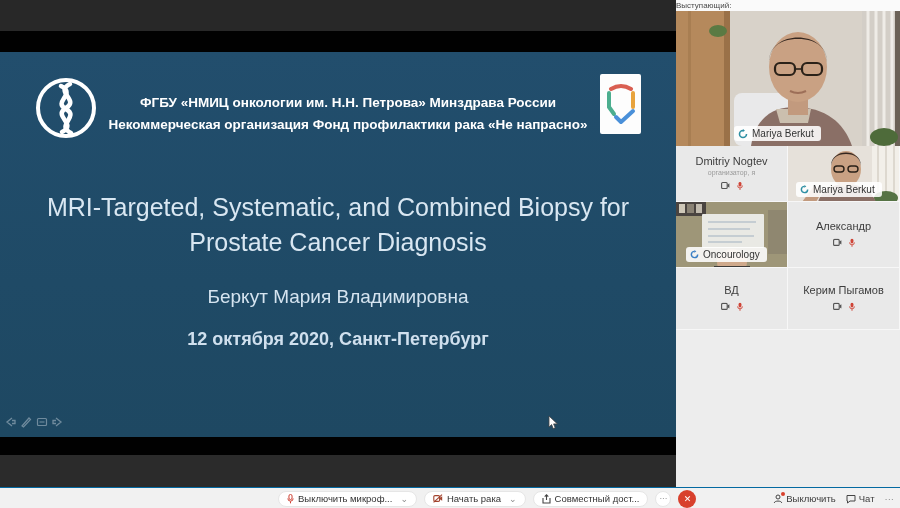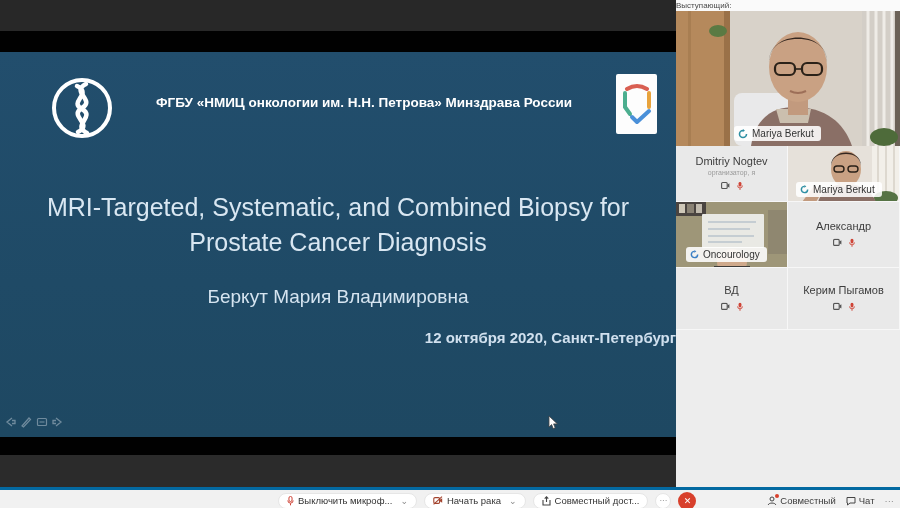--- a/index.html
+++ b/index.html
@@ -8,32 +8,32 @@
 
   
   .main-area { position:absolute; left:0; top:0; width:676px; height:487px; background:#2a2a2a; }
   .bar-top    { position:absolute; left:0; top:0;   width:676px; height:31px; background:#282828; }
   .strip-black-top    { position:absolute; left:0; top:31px;  width:676px; height:21px; background:#010101; }
   .strip-black-bottom { position:absolute; left:0; top:437px; width:676px; height:18px; background:#010101; }
   .strip-grey-bottom  { position:absolute; left:0; top:455px; width:676px; height:32px; background:#2b2b2b; }
 
   .slide { position:absolute; left:0; top:52px; width:676px; height:385px;
            background:linear-gradient(180deg,#224e6d 0%,#1f4a66 60%,#1e4862 100%); }
-  .slide-header { position:absolute; left:16px; top:12px; width:652px; height:120px; }
+  .slide-header { position:absolute; left:0; top:12px; width:652px; height:120px; }
   .logo-circle { position:absolute; left:34px; top:12px; }
   .header-text { position:absolute; left:102px; top:28px; width:492px; text-align:center;
                  color:#ffffff; font-weight:bold; font-size:13.5px; line-height:22px; }
   .shield-box { position:absolute; left:600px; top:10px; width:41px; height:60px;
                 background:#fdfdfd; border-radius:2px; display:flex; align-items:center; justify-content:center; }
   .slide-title { position:absolute; left:38px; top:138px; width:600px; text-align:center;
                  color:#d9e7f2; font-size:25px; line-height:35px; }
   .slide-author { position:absolute; left:0; top:234px; width:676px; text-align:center;
                   color:#d5e4f0; font-size:19px; }
-  .slide-date { position:absolute; left:0; top:277px; width:676px; text-align:right;
-                color:#d0e0ee; font-size:15px; font-weight:bold; }
+  .slide-date { position:absolute; left:0; top:277px; width:676px; text-align:center;
+                color:#d0e0ee; font-size:18px; font-weight:bold; }
   .slide-nav { position:absolute; left:3px; top:363px; display:flex; gap:2px; opacity:.85; }
   .slide-nav svg { display:block; }
   .cursor { position:absolute; left:548px; top:364px; }
 
   
   .sidebar { position:absolute; left:676px; top:0; width:224px; height:487px; background:#ececec; }
   .speaker-label-strip { position:absolute; left:0; top:0; width:224px; height:11px; background:#fafafa;
                          font-size:8px; color:#4a4a4a; line-height:11px; }
   .main-video { position:absolute; left:0; top:11px; width:224px; height:135px; overflow:hidden; background:#cfc8bf; }
   .tile { position:absolute; overflow:hidden; background:#e9e9e9; border-right:1px solid #f7f7f7; border-bottom:1px solid #f7f7f7; }
@@ -42,21 +42,21 @@
   .tile-sub  { text-align:center; color:#9a9a9a; font-size:7px; margin-top:2px; }
   .tile-icons { display:flex; justify-content:center; gap:7px; margin-top:6px; align-items:center; }
   .tile-center { position:absolute; left:0; right:0; top:50%; transform:translateY(-54%); }
   .name-pill { position:absolute; display:flex; align-items:center; gap:4px;
                background:rgba(255,255,255,.88); border-radius:3px; padding:2px 7px 2px 4px;
                font-size:10px; color:#333; white-space:nowrap; }
   .sidebar-rest { position:absolute; left:0; top:330px; width:224px; height:157px; background:#ededed; }
 
   
   .toolbar { position:absolute; left:0; top:487px; width:900px; height:21px; background:#f1f1f1;
-             border-top:3px solid #0369a1; }
+             border-top:1px solid #0369a1; }
   .tb-center { position:absolute; left:278px; top:0; height:21px; display:flex; align-items:center; gap:7px; }
   .pill { display:flex; align-items:center; gap:4px; height:16px; padding:0 8px; background:#ffffff;
           border:1px solid #e6e6e6; border-radius:9px; font-size:9.5px; color:#333; white-space:nowrap; cursor:pointer; }
   .pill .chev { color:#8a8a8a; font-size:9px; margin-left:4px; line-height:8px; }
   .circle-btn { width:16px; height:16px; border-radius:50%; background:#fff; border:1px solid #e6e6e6;
                 color:#8a8a8a; font-size:8px; display:flex; align-items:center; justify-content:center; cursor:pointer; }
   .end-btn { width:18px; height:18px; border-radius:50%; border:none; color:#fff; font-size:9px;
              display:flex; align-items:center; justify-content:center; cursor:pointer; }
   .tb-right { position:absolute; right:6px; top:0; height:21px; display:flex; align-items:center; gap:10px;
               font-size:9.5px; color:#3c3c3c; }
@@ -77,20 +77,21 @@
       <div class="slide-header">
         <div class="logo-circle">
           <svg width="64" height="64" viewBox="0 0 64 64">
             <circle cx="32" cy="32" r="28" fill="none" stroke="#ffffff" stroke-width="4"></circle>
             <path d="M36 8 C20 16 46 24 32 32 C18 40 44 48 28 56" fill="none" stroke="#ffffff" stroke-width="4.5" stroke-linecap="round"></path>
             <path d="M27 10 C43 18 18 26 32 33 C46 41 21 49 37 57" fill="none" stroke="#ffffff" stroke-width="4.5" stroke-linecap="round"></path>
           </svg>
         </div>
         <div class="header-text">
           <div>ФГБУ «НМИЦ онкологии им. Н.Н. Петрова» Минздрава России</div>
+          <div>Некоммерческая организация Фонд профилактики рака «Не напрасно»</div>
         </div>
         <div class="shield-box">
           <svg width="30" height="46" viewBox="0 0 30 46">
             <path d="M5 8 Q15 2 25 8" fill="none" stroke="#d95f52" stroke-width="4" stroke-linecap="round"></path>
             <path d="M3 12 L3 26 L8 33" fill="none" stroke="#4cae8f" stroke-width="4" stroke-linecap="round"></path>
             <path d="M27 12 L27 26" fill="none" stroke="#e8a33d" stroke-width="4" stroke-linecap="round"></path>
             <path d="M10 36 L15 41 L27 30" fill="none" stroke="#4a90d9" stroke-width="4" stroke-linecap="round" stroke-linejoin="round"></path>
           </svg>
         </div>
       </div>
@@ -308,21 +309,21 @@
 
     <div class="tb-right">
       <div class="item">
         <span class="badge-wrap">
           <svg width="10" height="10" viewBox="0 0 10 10">
               <circle cx="5" cy="3" r="2" fill="none" stroke="#444" stroke-width="1"></circle>
               <path d="M1.2 9 C1.6 6.4 8.4 6.4 8.8 9" fill="none" stroke="#444" stroke-width="1"></path>
             </svg>
           <span class="red-dot"></span>
         </span>
-        <span>Совместный</span>
+        <span>Выключить</span>
       </div>
       <div class="item">
         <svg width="10" height="10" viewBox="0 0 10 10">
             <path d="M1 1.5 H9 V7 H4 L1.5 9 L1.5 7 H1 Z" fill="none" stroke="#444" stroke-width="1" stroke-linejoin="round"></path>
           </svg>
         <span>Чат</span>
       </div>
       <div class="item" style="color:#8a8a8a;">···</div>
     </div>
   </div>

